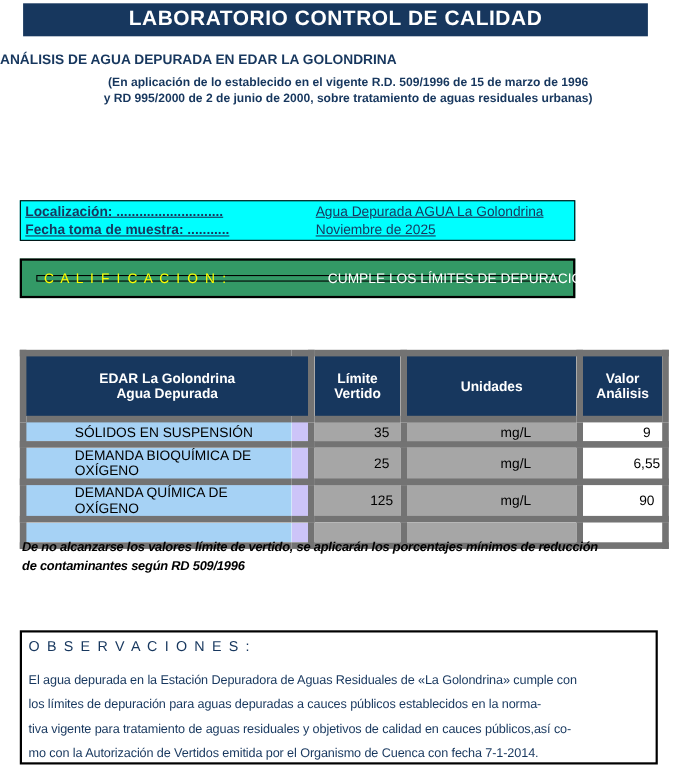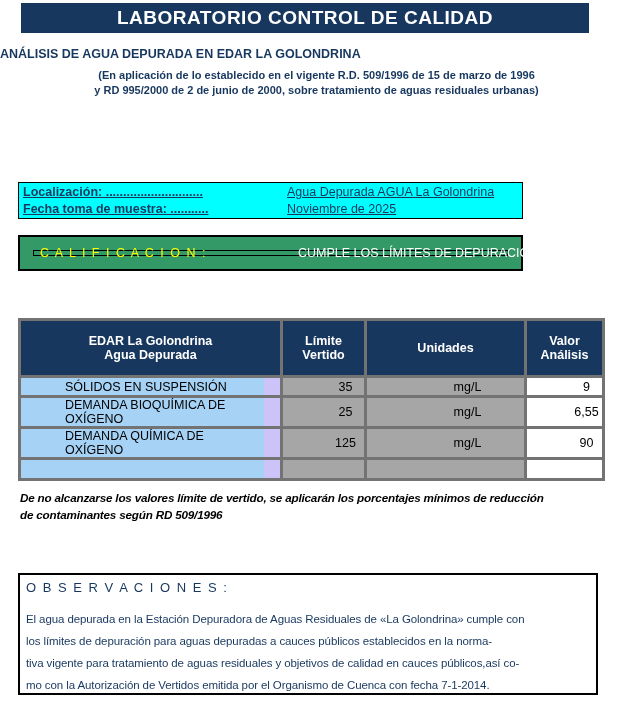--- a/index.html
+++ b/index.html
@@ -66,21 +66,21 @@
     color: #ffffff; font-size: 12.5px; white-space: nowrap; margin-left: 42px;
   }
 
   
   .results-table {
     position: absolute; left: 18px; top: 318px;
     border-collapse: collapse; table-layout: fixed; width: 584px;
     border: 2px solid #000000;
   }
   .results-table th, .results-table td {
-    border: 3px solid #737373; overflow: hidden;
+    border: 6px solid #737373; overflow: hidden;
     font-size: 12.5px; padding: 0;
   }
   .results-table thead th {
     background: #17375E; color: #ffffff; font-weight: bold;
     height: 54px; text-align: center; vertical-align: middle;
     white-space: pre-line; border-bottom: 2px solid #000000;
   }
   .results-table tbody td { height: 17px; color: #000000; padding-left: 44px; }
   .results-table tbody tr.empty-row td { height: 18px; }
   .c-param  { background: #A6D2F5; padding-left: 3px; border-right: none !important; text-align: left; }

